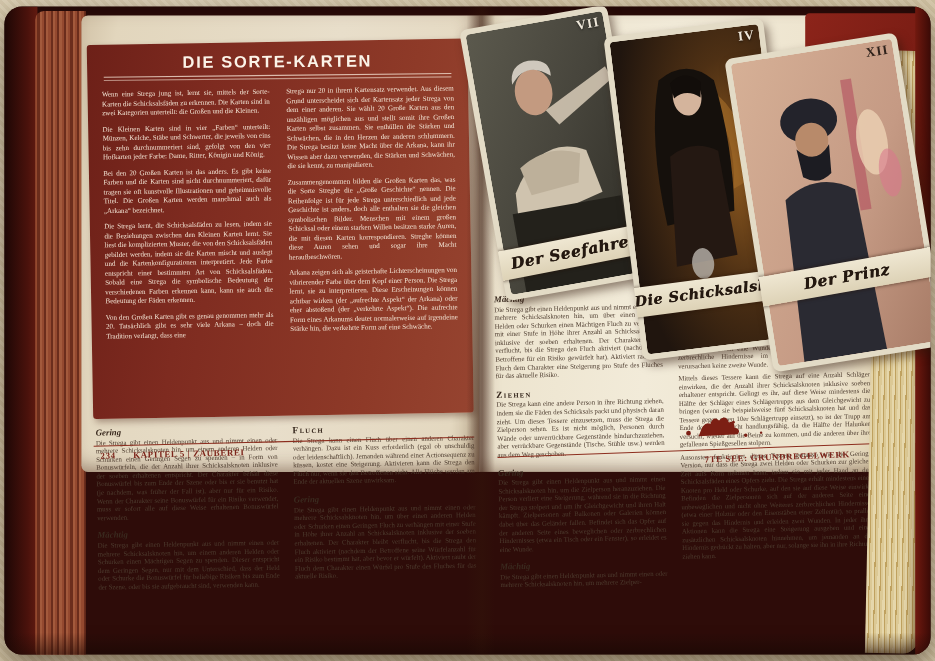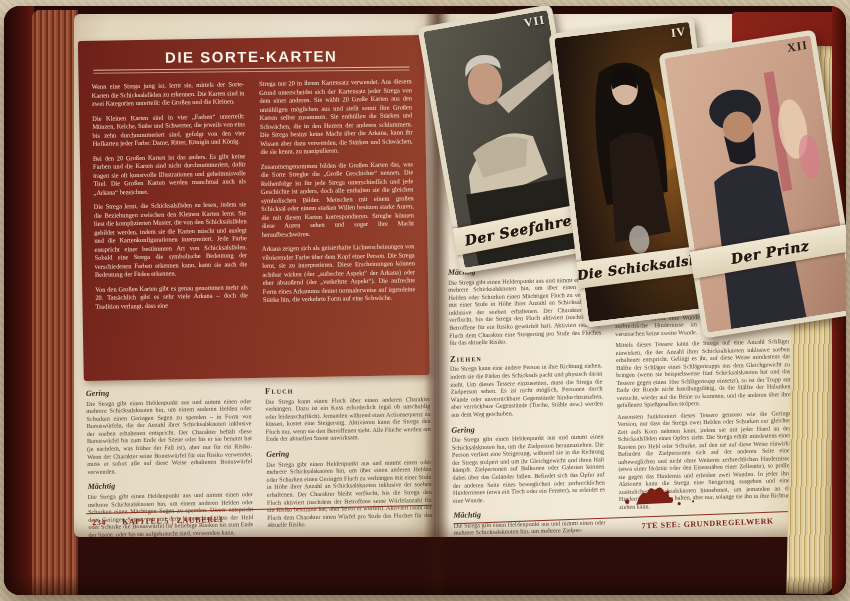--- a/index.html
+++ b/index.html
@@ -20,21 +20,21 @@
     border-radius:16px; background:#2e0c09;
     box-shadow: 0 10px 26px rgba(40,25,10,.55), inset 0 0 22px rgba(0,0,0,.5);
     overflow:hidden;
   }
   .left-cover{ position:absolute; left:0; top:0; width:30px; height:100%;
     background:linear-gradient(90deg,#1d0705,#4a120c 70%,#611a10); }
   .left-edges{ position:absolute; left:28px; top:4px; width:46px; height:100%;
     background:repeating-linear-gradient(90deg,#94492f 0 2px,#6b2d1c 2px 4px,#a35a3c 4px 6px);
     border-radius:8px 0 0 8px;
   }
-  .page{ position:absolute; top:8px; height:523px; }
+  .page{ position:absolute; top:8px; height:415px; }
   .page-left{
     left:70px; width:362px;
     background:linear-gradient(100deg,#d2c3a8 0%, #e2d6bd 8%, #e8deca 55%, #e4d8c0 92%, #cdbfa2 100%);
     border-radius:6px 0 0 6px;
     box-shadow:inset -14px 0 18px -10px rgba(70,35,18,.45), inset 0 -14px 16px -10px rgba(70,35,18,.4);
   }
   .page-right{
     left:432px; width:360px;
     background:linear-gradient(95deg,#d8cbae 0%, #ece3cd 6%, #f2ebd9 45%, #ece2cb 90%, #e0d2b2 100%);
     box-shadow:inset 12px 0 16px -10px rgba(70,35,18,.45), inset 0 -14px 16px -10px rgba(70,35,18,.4);

